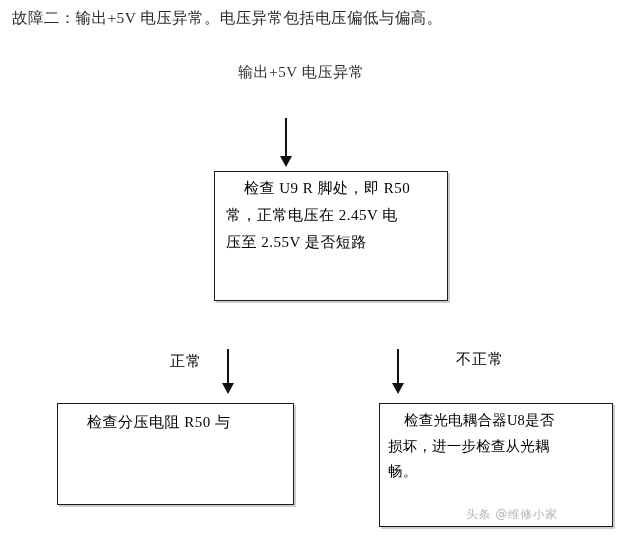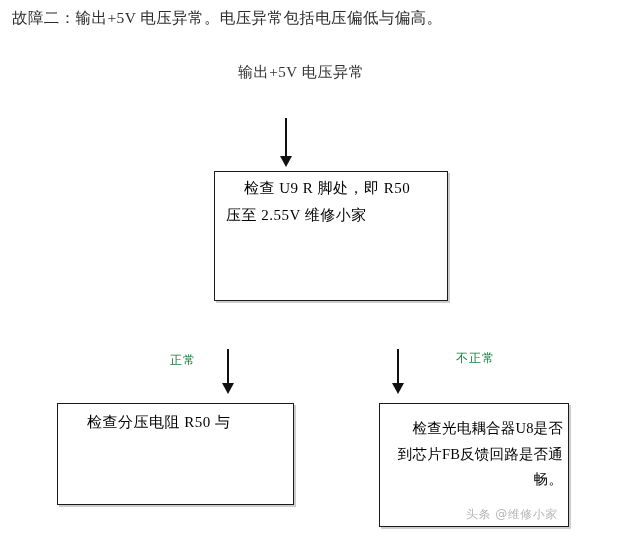--- a/index.html
+++ b/index.html
@@ -72,23 +72,23 @@
   #arrow-left { left: 221px; top: 349px; height: 46px; }
   #arrow-left .shaft { height: 35px; }
   #arrow-left .head { top: 34px; }
 
   #arrow-right { left: 391px; top: 349px; height: 46px; }
   #arrow-right .shaft { height: 35px; }
   #arrow-right .head { top: 34px; }
 
   
   .branch-label {
-    font-size: 12px;
+    font-size: 15px;
     letter-spacing: 1px;
-    color: #15803d;
+    color: #000000;
     white-space: nowrap;
   }
   #label-normal { left: 170px; top: 352px; }
   #label-abnormal { left: 416px; top: 350px; margin-left: 40px; }
 
   
   .box {
     border: 1.3px solid #1b1b1b;
     background: #ffffff;
     box-sizing: border-box;
@@ -121,24 +121,23 @@
     height: 102px;
     padding: 11px 8px 4px 9px;
   }
   #box-left .line { margin-bottom: 13px; }
   #box-left .line:first-child { text-indent: 20px; }
 
   
   #box-right {
     left: 379px;
     top: 403px;
-    width: 190px;
+    width: 234px;
     height: 124px;
-    padding: 17px 5px 0 8px;
-    text-align: right;
+    padding: 9px 5px 0 8px;
   }
   #box-right .line { margin-bottom: 11px; font-size: 14.5px; letter-spacing: 0.2px; }
   #box-right .line:first-child { text-indent: 16px; }
 
   
   .watermark {
     left: 466px;
     top: 506px;
     font-size: 12px;
     color: #9c9c9c;
@@ -158,40 +157,41 @@
 
   <div class="abs start-node">输出+5V 电压异常</div>
 
   <div class="abs arrow" id="arrow-top">
     <div class="shaft"></div>
     <div class="head"></div>
   </div>
 
   <div class="abs box" id="box-main">
     <div class="line">检查 U9 R 脚处，即 R50</div>
-    <div class="line">压至 2.55V 维修小家</div>
+    <div class="line">常，正常电压在 2.45V 电</div>
+    <div class="line">压至 2.55V 是否短路</div>
   </div>
 
   <div class="abs branch-label" id="label-normal">正常</div>
   <div class="abs arrow" id="arrow-left">
     <div class="shaft"></div>
     <div class="head"></div>
   </div>
 
   <div class="abs branch-label" id="label-abnormal">不正常</div>
   <div class="abs arrow" id="arrow-right">
     <div class="shaft"></div>
     <div class="head"></div>
   </div>
 
   <div class="abs box" id="box-left">
     <div class="line">检查分压电阻 R50 与</div>
   </div>
 
   <div class="abs box" id="box-right">
     <div class="line">检查光电耦合器U8是否</div>
-    <div class="line">到芯片FB反馈回路是否通</div>
+    <div class="line">损坏，进一步检查从光耦</div>
     <div class="line">畅。</div>
   </div>
 
   <div class="abs watermark">头条 @维修小家</div>
 
 </div>
 
 </body></html>

